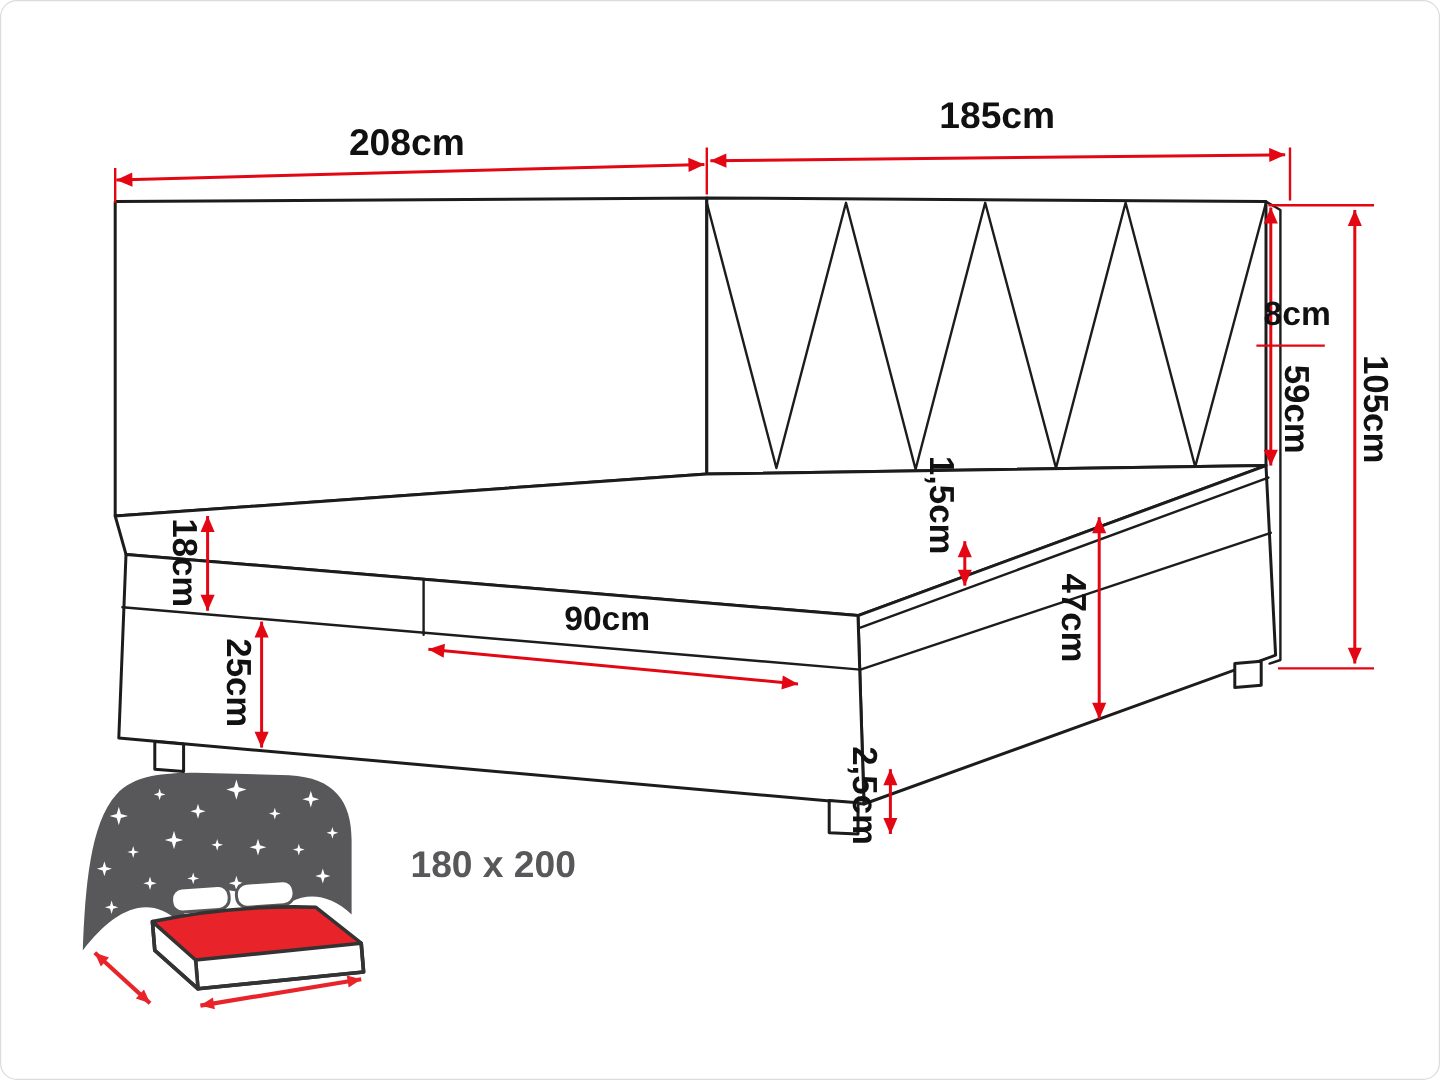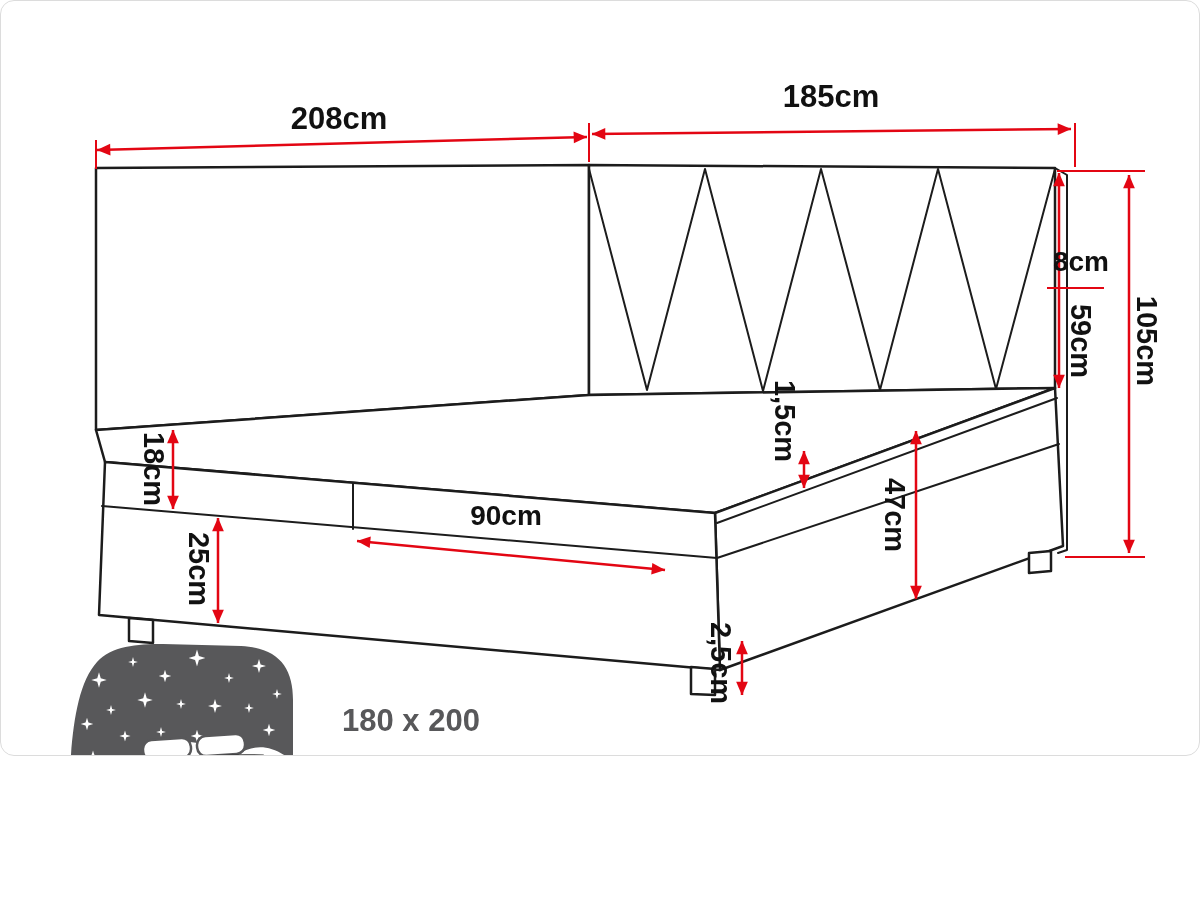--- a/index.html
+++ b/index.html
@@ -1,17 +1,17 @@
 <!DOCTYPE html>
 <html><head>
 <meta charset="utf-8">
 <style>
   html,body { margin:0; padding:0; background:#fff; }
   .frame {
-    position:relative; width:1200px; height:756px; background:#ffffff;
+    position:relative; width:1200px; height:900px; background:#ffffff;
     border:1px solid #dcdcdc; border-radius:14px; overflow:hidden; box-sizing:border-box;
     font-family:"Liberation Sans", sans-serif;
   }
   svg text { font-family:"Liberation Sans", sans-serif; }
   .dim-label    { font-weight:bold; font-size:31px; fill:#111111; }
   .dim-label-sm { font-weight:bold; font-size:28px; fill:#111111; }
   .dim-rot      { font-weight:bold; font-size:29px; fill:#111111; }
   .size-label   { font-weight:bold; font-size:31px; fill:#58585a; }
   .outline      { stroke:#1c1c1c; stroke-width:2.5; fill:#ffffff; stroke-linejoin:round; stroke-linecap:round; }
   .outline-thin { stroke:#1c1c1c; stroke-width:2;   fill:none;    stroke-linejoin:round; stroke-linecap:round; }

